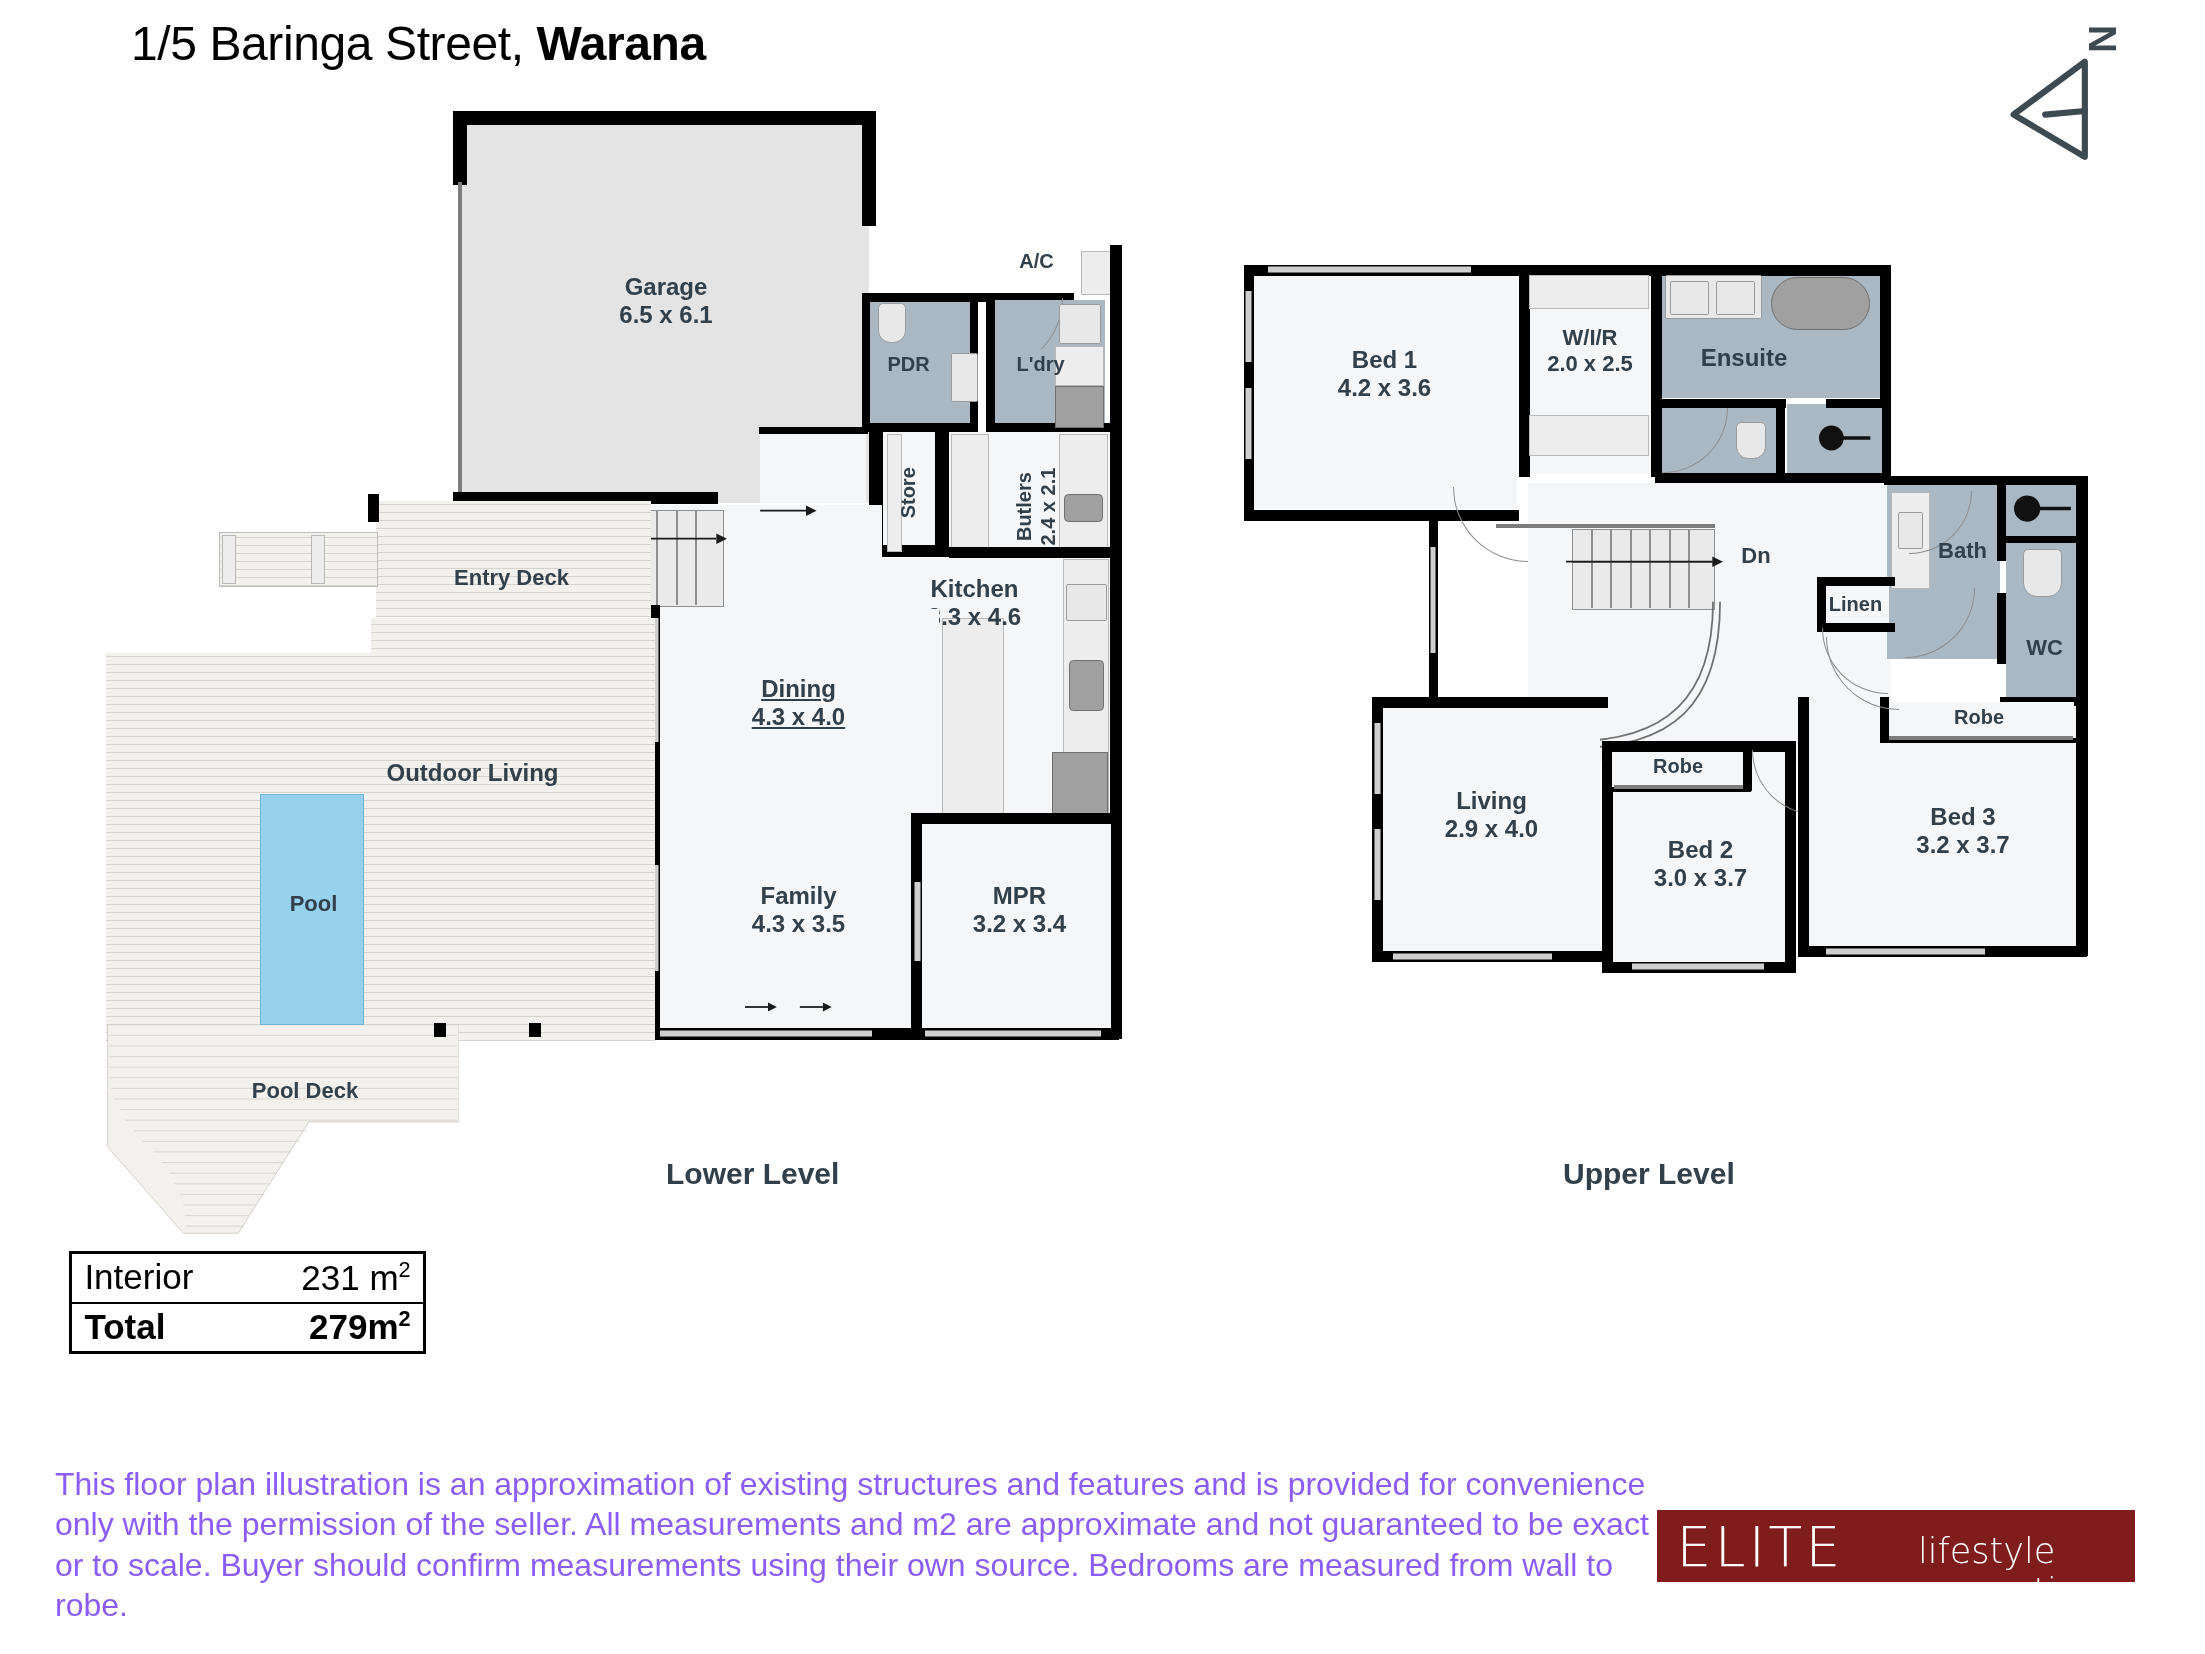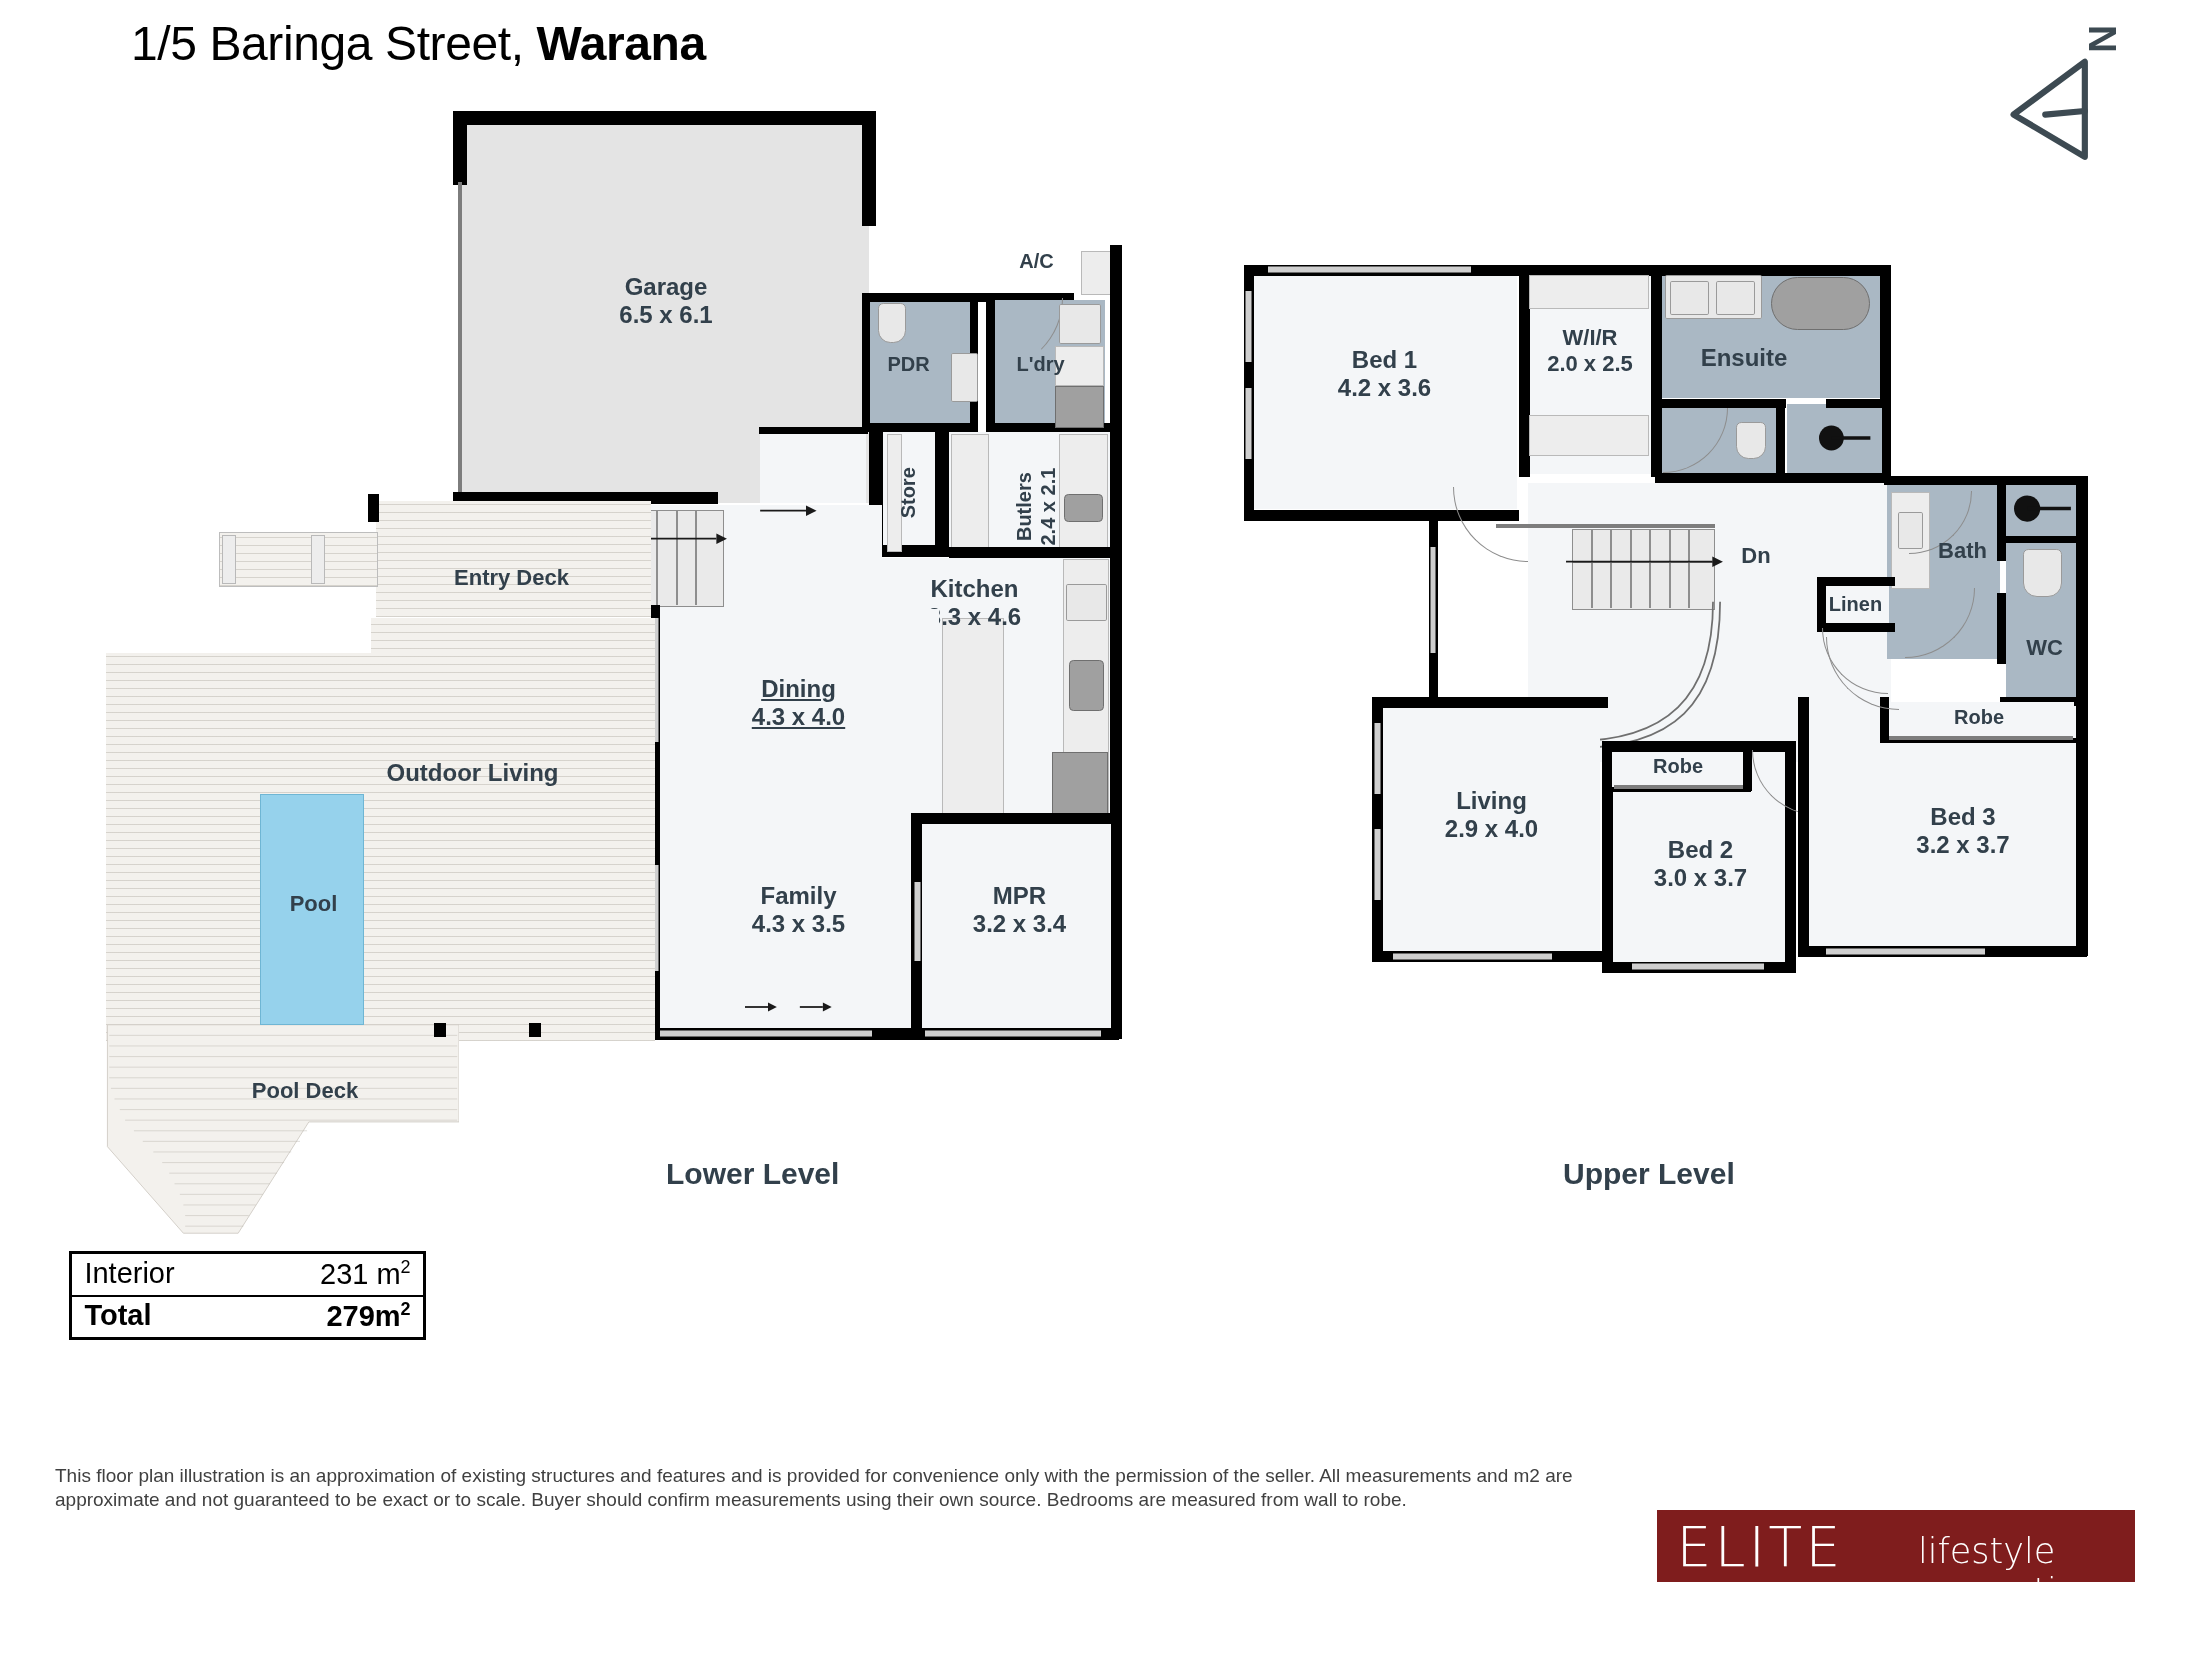--- a/index.html
+++ b/index.html
@@ -81,29 +81,29 @@
   .stairs{position:absolute;background:#eaeaea;border:1.1px solid #8e8e8e;}
   .tread{position:absolute;background:#8e8e8e;}
 
   
   #areaBox{
     position:absolute;left:69px;top:1251px;width:357px;
     border:3.5px solid #000;background:#fff;box-sizing:border-box;
   }
   #areaBox .hdr{font-size:32px;font-weight:bold;padding:3.5px 12.4px 5.3px;border-bottom:2.6px solid #000;}
   #areaBox .row{display:flex;justify-content:space-between;
-      padding:2.6px 12.4px 4.4px;font-size:29px;border-bottom:2.6px solid #000;}
+      padding:2.6px 12.4px 4.4px;font-size:35px;border-bottom:2.6px solid #000;align-items:center;}
   #areaBox .row:last-child{border-bottom:none;}
   #areaBox .row.total .k,#areaBox .row.total .v{font-weight:bold;}
   sup{font-size:.62em;vertical-align:super;}
 
   
   #disclaimer{
     position:absolute;left:55px;top:1464px;width:1597px;
-    font-size:19px;line-height:1.26;color:#404040;
+    font-size:32px;line-height:1.26;color:#8b5cf6;
   }
   #logo{
     position:absolute;left:1657px;top:1510px;width:478px;height:72px;
     background:#7f1d1d;
   }
   #logo .elite{
     position:absolute;left:19.4px;top:5.3px;font-size:55px;color:#fff;
     letter-spacing:3.5px;font-weight:300;font-family:"DejaVu Sans",sans-serif;
   }
   #logo .tag{

